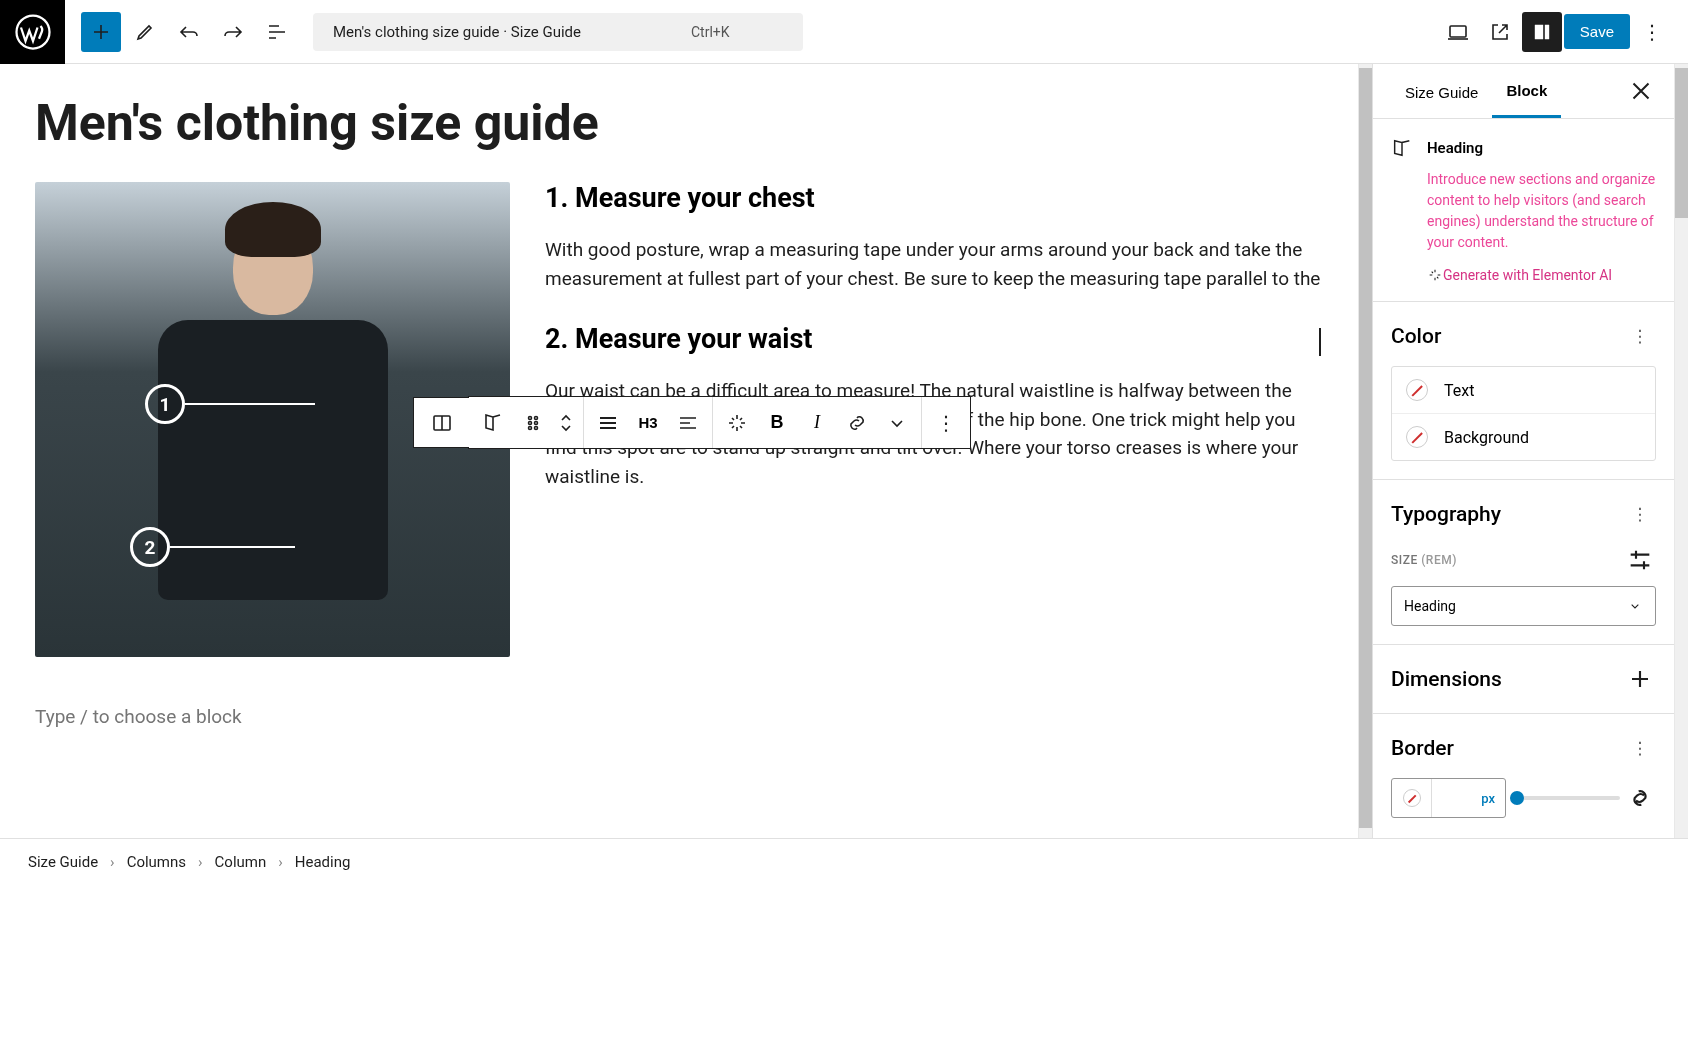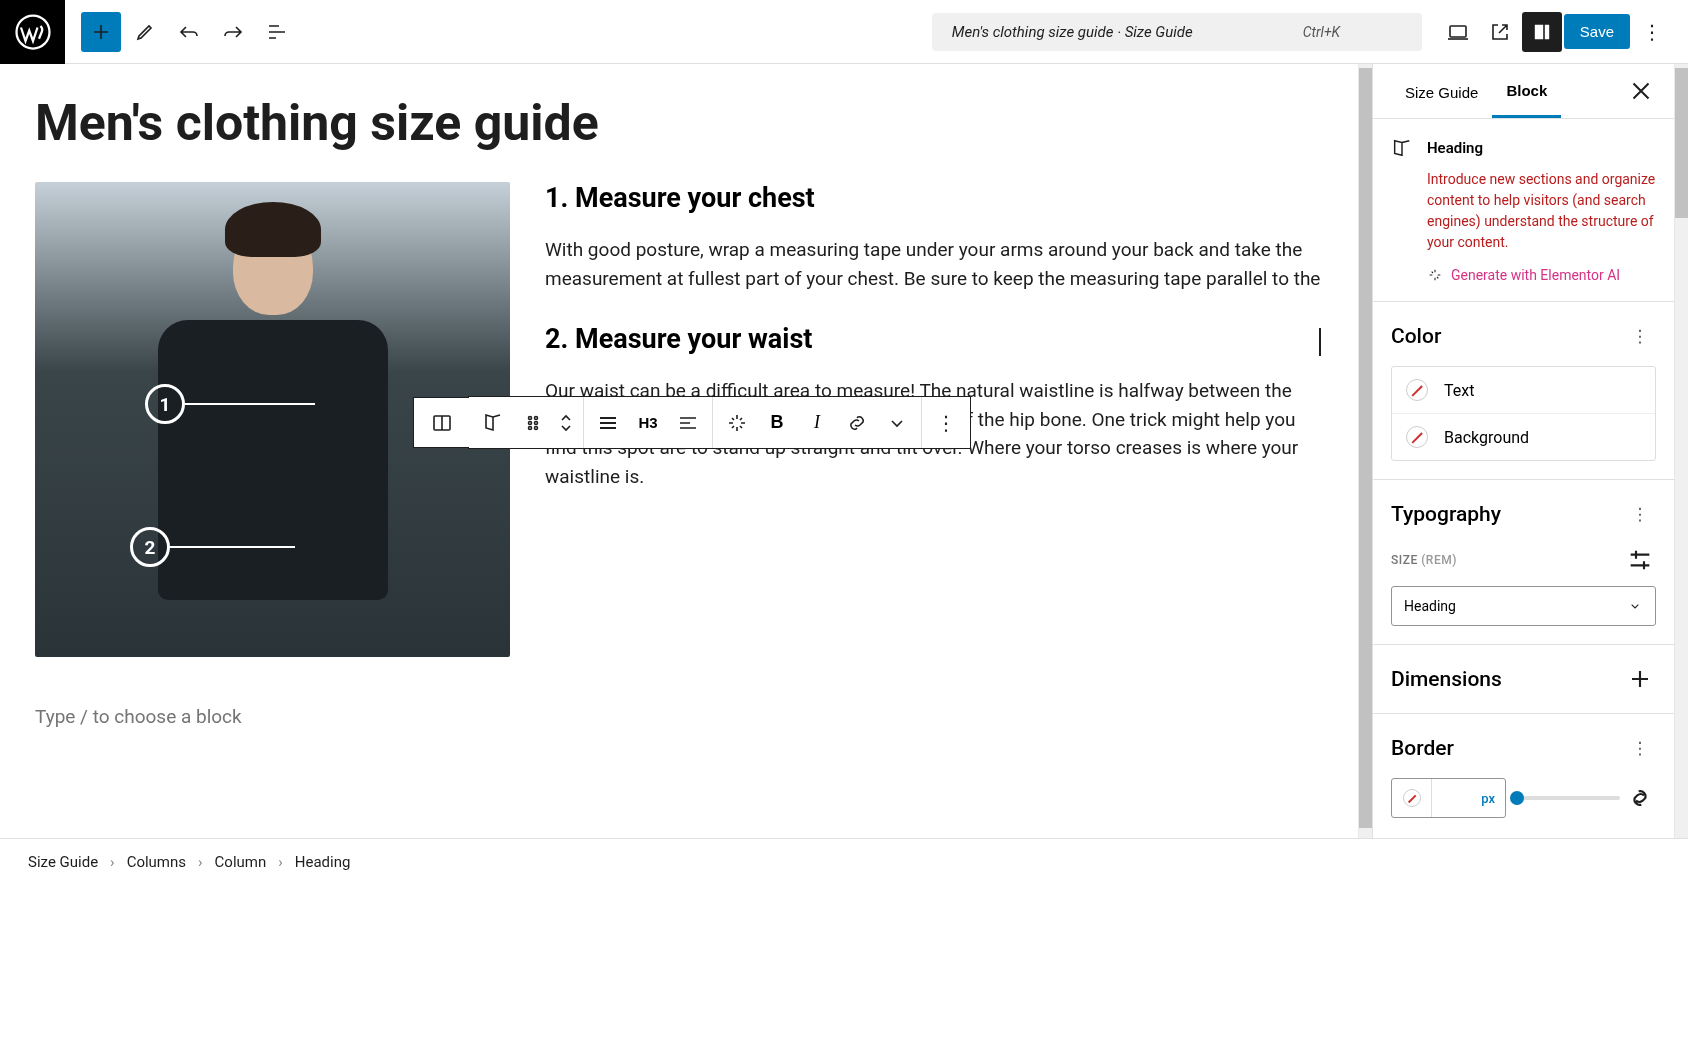--- a/index.html
+++ b/index.html
@@ -7,21 +7,21 @@
 
 
 .top-bar { display: flex; align-items: center; height: 64px; border-bottom: 1px solid #e0e0e0; background: #fff; }
 .wp-logo { width: 65px; height: 64px; background: #000; display: flex; align-items: center; justify-content: center; }
 .wp-logo svg { width: 36px; height: 36px; fill: #fff; }
 .tool-group { display: flex; align-items: center; gap: 4px; padding: 0 16px; }
 .tool-btn { width: 40px; height: 40px; display: flex; align-items: center; justify-content: center; border: none; background: transparent; cursor: pointer; border-radius: 3px; }
 .tool-btn svg { width: 24px; height: 24px; }
 .btn-add { background: #007cba; border-radius: 3px; }
 .btn-add svg { fill: #fff; }
-.doc-title-bar { flex: 1; display: flex; justify-content: flex-end; font-style: italic; }
+.doc-title-bar { flex: 1; display: flex; justify-content: flex-start; }
 .doc-title { background: #f0f0f0; padding: 10px 20px; border-radius: 4px; display: flex; align-items: center; gap: 110px; font-size: 15px; color: #1e1e1e; min-width: 490px;}
 .doc-title .shortcut { color: #555; font-size: 14px;}
 .right-tools { display: flex; align-items: center; gap: 2px; padding: 0 16px; }
 .save-btn { background: #007cba; color: #fff; border: none; padding: 9px 16px; border-radius: 3px; font-size: 15px; cursor: pointer; }
 .settings-btn-active { background:#1e1e1e; }
 .settings-btn-active svg { fill:#fff; }
 
 
 .main-area { display: flex; height: 774px; }
 .editor { flex: 1; padding: 30px 35px; overflow: auto; position: relative; }
@@ -57,22 +57,22 @@
 
 
 .sidebar { width: 302px; border-left: 1px solid #e0e0e0; background: #fff; overflow-y:auto; height: 774px; }
 .sb-tabs { display: flex; align-items: center; border-bottom: 1px solid #e0e0e0; padding: 0 18px; position: relative; }
 .sb-tab { padding: 18px 14px 16px; font-size: 15px; cursor: pointer; border:none; background:transparent;}
 .sb-tab.active { font-weight: 600; border-bottom: 3px solid #007cba; }
 .sb-close { margin-left: auto; width:30px; height:30px; border:none; background:transparent; cursor:pointer; }
 .sb-block-info { padding: 18px; }
 .sb-block-head { display: flex; align-items: center; gap: 14px; margin-bottom: 10px; }
 .sb-block-title { font-weight: 600; font-size: 15px; }
-.sb-block-desc { font-size: 14px; color: #b91c1c; line-height: 1.5; margin-left: 36px;}
-.sb-ai-link { display: flex; align-items:center; gap:8px; color: #d63384; font-size: 14px; margin: 14px 0 0 36px; cursor:pointer;}
+.sb-block-desc { font-size: 14px; color: #ec4899; line-height: 1.5; margin-left: 36px;}
+.sb-ai-link { display: flex; align-items:center; color: #d63384; font-size: 14px; margin: 14px 0 0 36px; cursor:pointer;}
 .sb-section { border-top: 1px solid #e0e0e0; padding: 18px; }
 .sb-section-head { display: flex; align-items: center; justify-content: space-between; margin-bottom: 14px; }
 .sb-section-title { font-weight: 500; font-size: 21px; }
 .sb-color-list { border: 1px solid #ddd; border-radius: 3px; }
 .sb-color-item { display: flex; align-items: center; gap: 16px; padding: 12px 14px; border-bottom: 1px solid #eee; cursor:pointer;}
 .sb-color-item:last-child{border:none;}
 .swatch-none { width: 22px; height: 22px; border: 1px solid #ccc; border-radius: 50%; position:relative; }
 .swatch-none::after{content:""; position:absolute; left:3px; right:3px; top:49%; height:1.5px; background:#cf2e2e; transform:rotate(-45deg);}
 .sb-label-sm { font-size: 12px; color: #757575; font-weight:500; letter-spacing:0.5px;}
 .sb-label-sm .unit{color:#999;}

